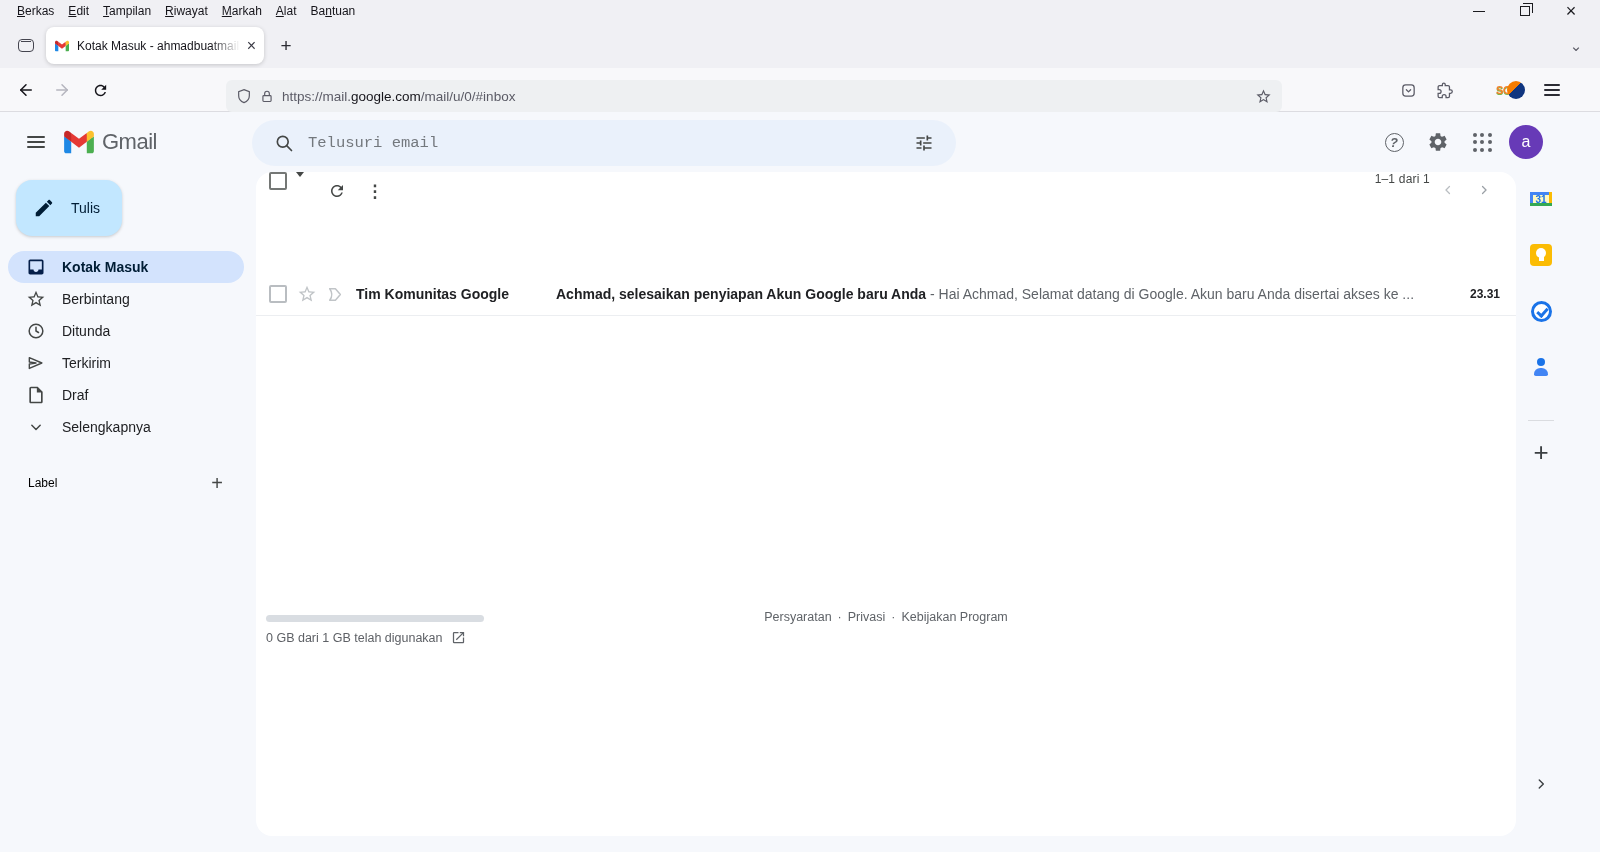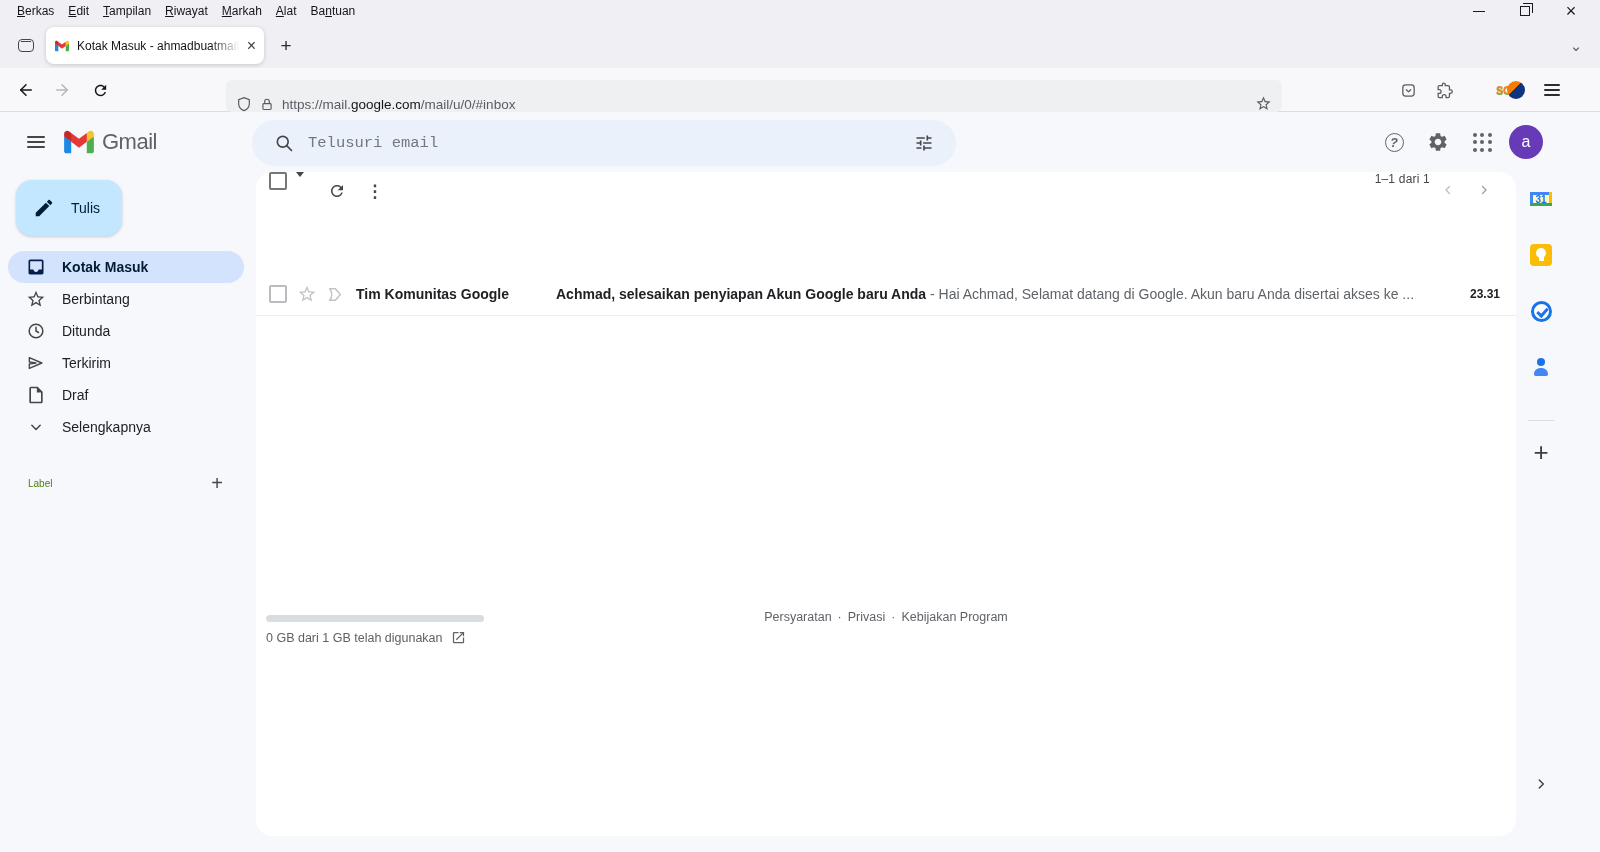--- a/index.html
+++ b/index.html
@@ -28,21 +28,21 @@
                -webkit-mask-image:linear-gradient(90deg,#000 82%,transparent); mask-image:linear-gradient(90deg,#000 82%,transparent); }
   .tab-close::before { content:"×"; font-size:16px; color:#3a3a44; line-height:1; }
   #newtab { position:absolute; left:272px; top:10px; width:28px; height:28px; display:flex; align-items:center; justify-content:center; }
   #newtab::before { content:"+"; font-size:19px; font-weight:300; color:#2b2b33; }
   #alltabs { position:absolute; right:12px; top:14px; width:24px; height:20px; display:flex; align-items:center; justify-content:center; }
   #alltabs::before { content:"⌄"; font-size:15px; color:#5b5b66; line-height:.5; }
 
   #navbar { position:absolute; left:0; top:68px; width:1600px; height:44px; background:#f8f8fa; border-bottom:1px solid #dcdce1; }
   .navbtn { position:absolute; top:6px; width:32px; height:32px; display:flex; align-items:center; justify-content:center; border-radius:4px; }
   #urlbar { position:absolute; left:226px; top:12px; width:1056px; height:32px; background:#eef0f2; border-radius:6px;
-            display:flex; align-items:flex-end; padding:0 10px; gap:8px; }
+            display:flex; align-items:center; padding:0 10px; gap:8px; }
   #url-text { font-size:13.5px; color:#5b5b66; white-space:nowrap; }
   #url-text .domain { color:#15141a; }
   #urlbar .spacer { flex:1; }
   .ext-badge { font-size:11px; font-weight:700; color:#f4802a; letter-spacing:-.5px; text-shadow:0 1px 0 #7ab648;margin-left:47px; }
   .ball-icon { width:18px; height:18px; border-radius:50%; background:linear-gradient(135deg,#f57c00 0 42%,#10357f 42%); }
   .hamb { width:16px; height:12px; display:flex; flex-direction:column; justify-content:space-between; }
   .hamb i { display:block; height:1.8px; background:#2b2b33; border-radius:1px; }
 
   
   #gmail { position:absolute; left:0; top:112px; width:1600px; height:740px; background:#f6f8fc; }
@@ -69,21 +69,21 @@
   #compose { position:absolute; left:16px; top:68px; height:56px; border-radius:16px; background:#c2e7ff;
              display:inline-flex; align-items:center; gap:16px; padding:0 22px 0 17px;
              box-shadow:0 1px 3px rgba(60,64,67,.25); }
   #compose span { font-size:14px; font-weight:500; color:#001d35; }
   #gm-nav { position:absolute; left:0; top:139px; width:256px; }
   .nav-item { height:32px; margin:0 12px 0 8px; border-radius:16px; display:flex; align-items:center;
               padding-left:18px; gap:16px; font-size:14px; color:#202124; }
   .nav-item.active { background:#d3e3fd; font-weight:700; color:#001d35; }
   .nav-item svg { flex:none; }
   #labels-row { position:absolute; left:0; top:357px; width:256px; height:28px; display:flex; align-items:center; }
-  #labels-row .hdr { margin-left:28px; font-size:10px; font-weight:500; color:#4d7c0f; }
+  #labels-row .hdr { margin-left:28px; font-size:12px; font-weight:500; color:#000000; }
   #label-add { position:absolute; right:27px; width:24px; height:24px; display:flex; align-items:center; justify-content:center; border-radius:50%; }
   #label-add::before { content:"+"; font-size:20px; color:#444746; font-weight:400; }
 
   
   #card { position:absolute; left:256px; top:60px; width:1260px; height:664px; background:#fff; border-radius:16px; }
   #list-toolbar { position:absolute; left:0; top:0; width:100%; height:48px; display:flex; padding:0 14px 0 13px; }
   .cb { width:18px; height:18px; border:2px solid #747775; border-radius:2px; background:#fff; }
   .caret-down { width:0; height:0; border-left:4.5px solid transparent; border-right:4.5px solid transparent; border-top:5px solid #444746; margin-left:9px; }
   .tb-ic { width:38px; height:38px; display:flex; align-items:center; justify-content:center; border-radius:50%; }
   .dots-v::before { content:"⋮"; font-size:17px; color:#444746; font-weight:700; }

